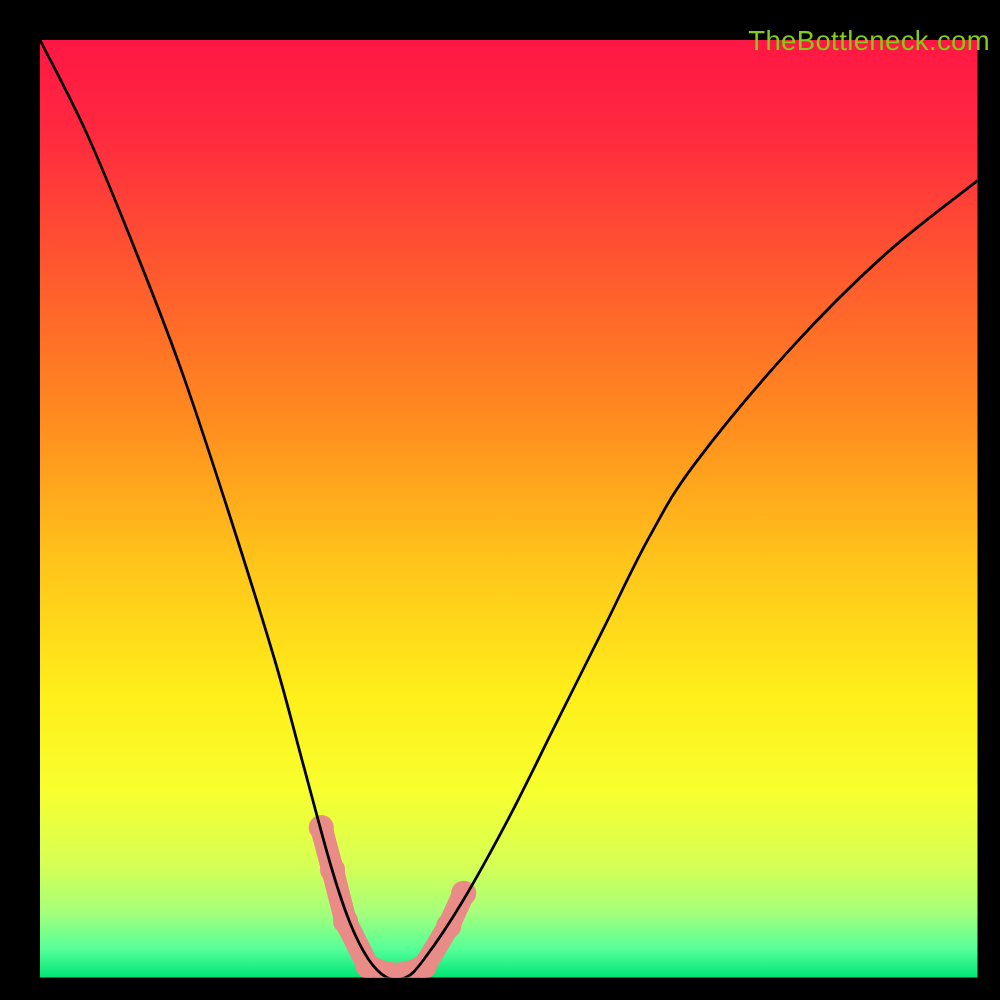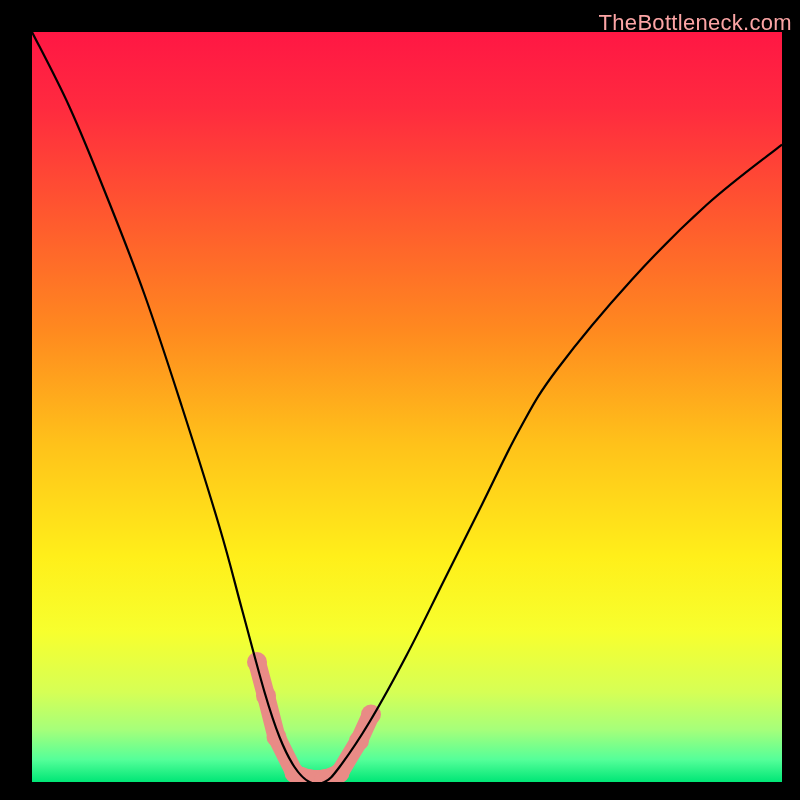--- a/index.html
+++ b/index.html
@@ -14,23 +14,23 @@
   .frame {
     position: absolute;
     top: 0;
     left: 0;
     width: 800px;
     height: 800px;
     background: #000;
   }
   .watermark {
     position: absolute;
-    top: 10px;
+    top: 20px;
     right: 8px;
-    color: #fca5a5;
+    color: #84cc16;
     font-size: 22px;
     letter-spacing: 0.3px;
     z-index: 10;
   }
   svg {
     position: absolute;
     top: 0;
     left: 0;
   }
 </style>

